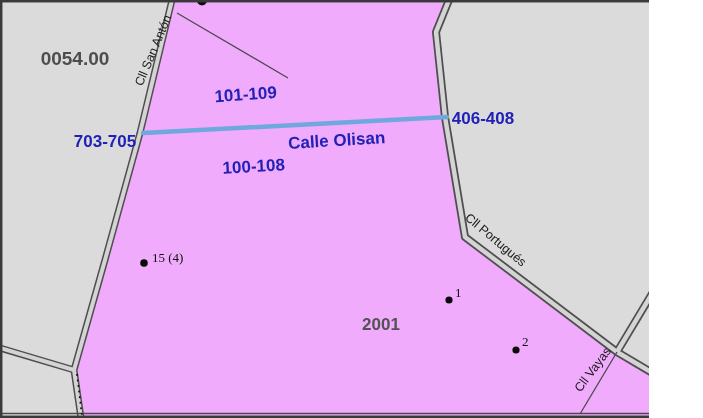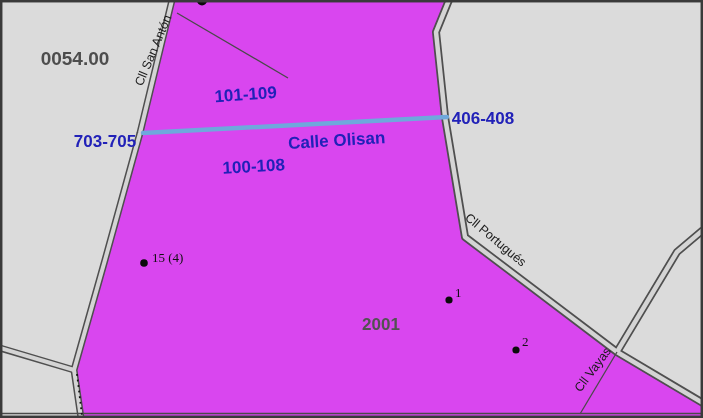--- a/index.html
+++ b/index.html
@@ -1,18 +1,18 @@
 <!DOCTYPE html>
 <html><head>
 <meta charset="utf-8">
 <style>
   html,body{margin:0;padding:0;background:#fff;}
   .map-wrap{
-    width:703px;height:418px;position:relative;overflow:hidden;
-    font-family:"Liberation Sans", sans-serif;background:#d946ef;
+    width:649px;height:418px;position:relative;overflow:hidden;
+    font-family:"Liberation Sans", sans-serif;background:#f0abfc;
   }
   svg{display:block;}
   .parcel{fill:#dbdbdb;stroke:none;}
   .road-casing{fill:none;stroke:#4f4f4f;stroke-linejoin:round;stroke-linecap:butt;}
   .road-fill{fill:none;stroke:#d4d4d4;stroke-linejoin:round;stroke-linecap:butt;}
   .thin-line{fill:none;stroke:#4a4a4a;stroke-width:1.3;}
   .dotted-line{fill:none;stroke:#111;stroke-width:1.7;stroke-dasharray:1.8 3.8;}
   .highlight-street{fill:none;stroke:#6fa8dc;stroke-width:4.5;stroke-linecap:round;}
   .lbl-blue{font-family:"Liberation Sans",sans-serif;font-weight:bold;font-size:17px;fill:#2121b8;}
   .lbl-gray-big{font-family:"Liberation Sans",sans-serif;font-weight:bold;font-size:19px;fill:#4d4d4d;}

